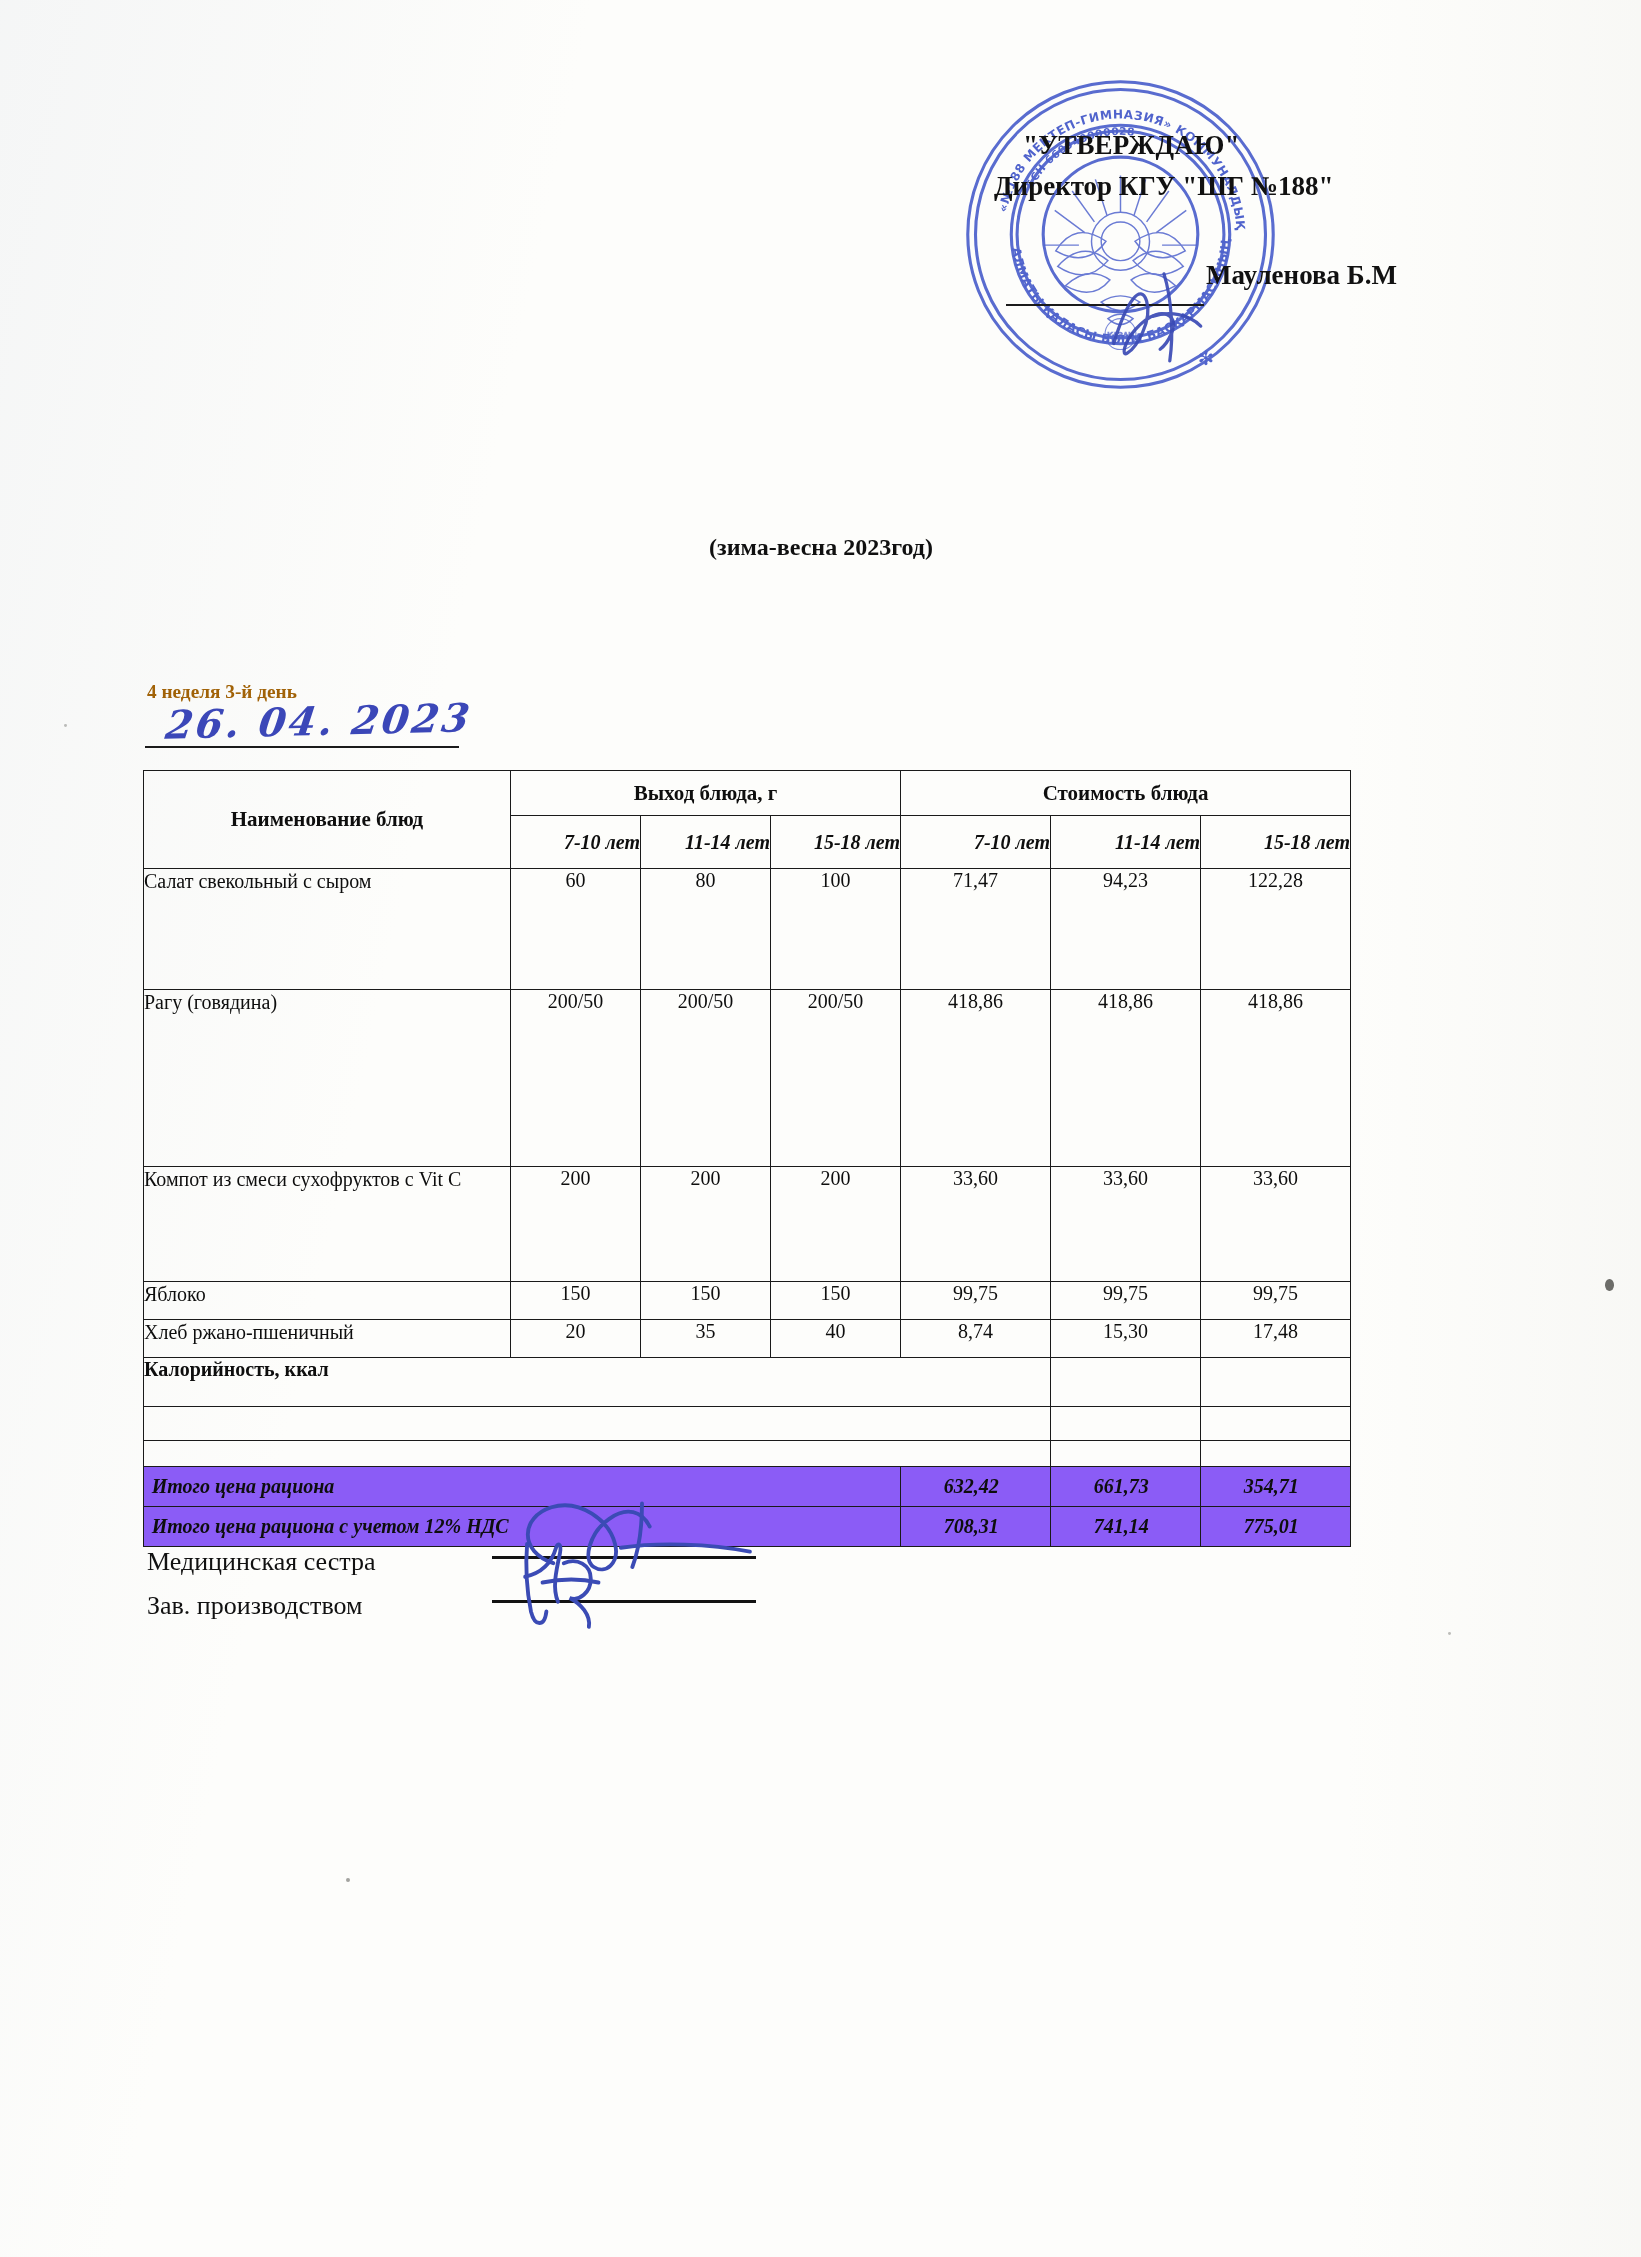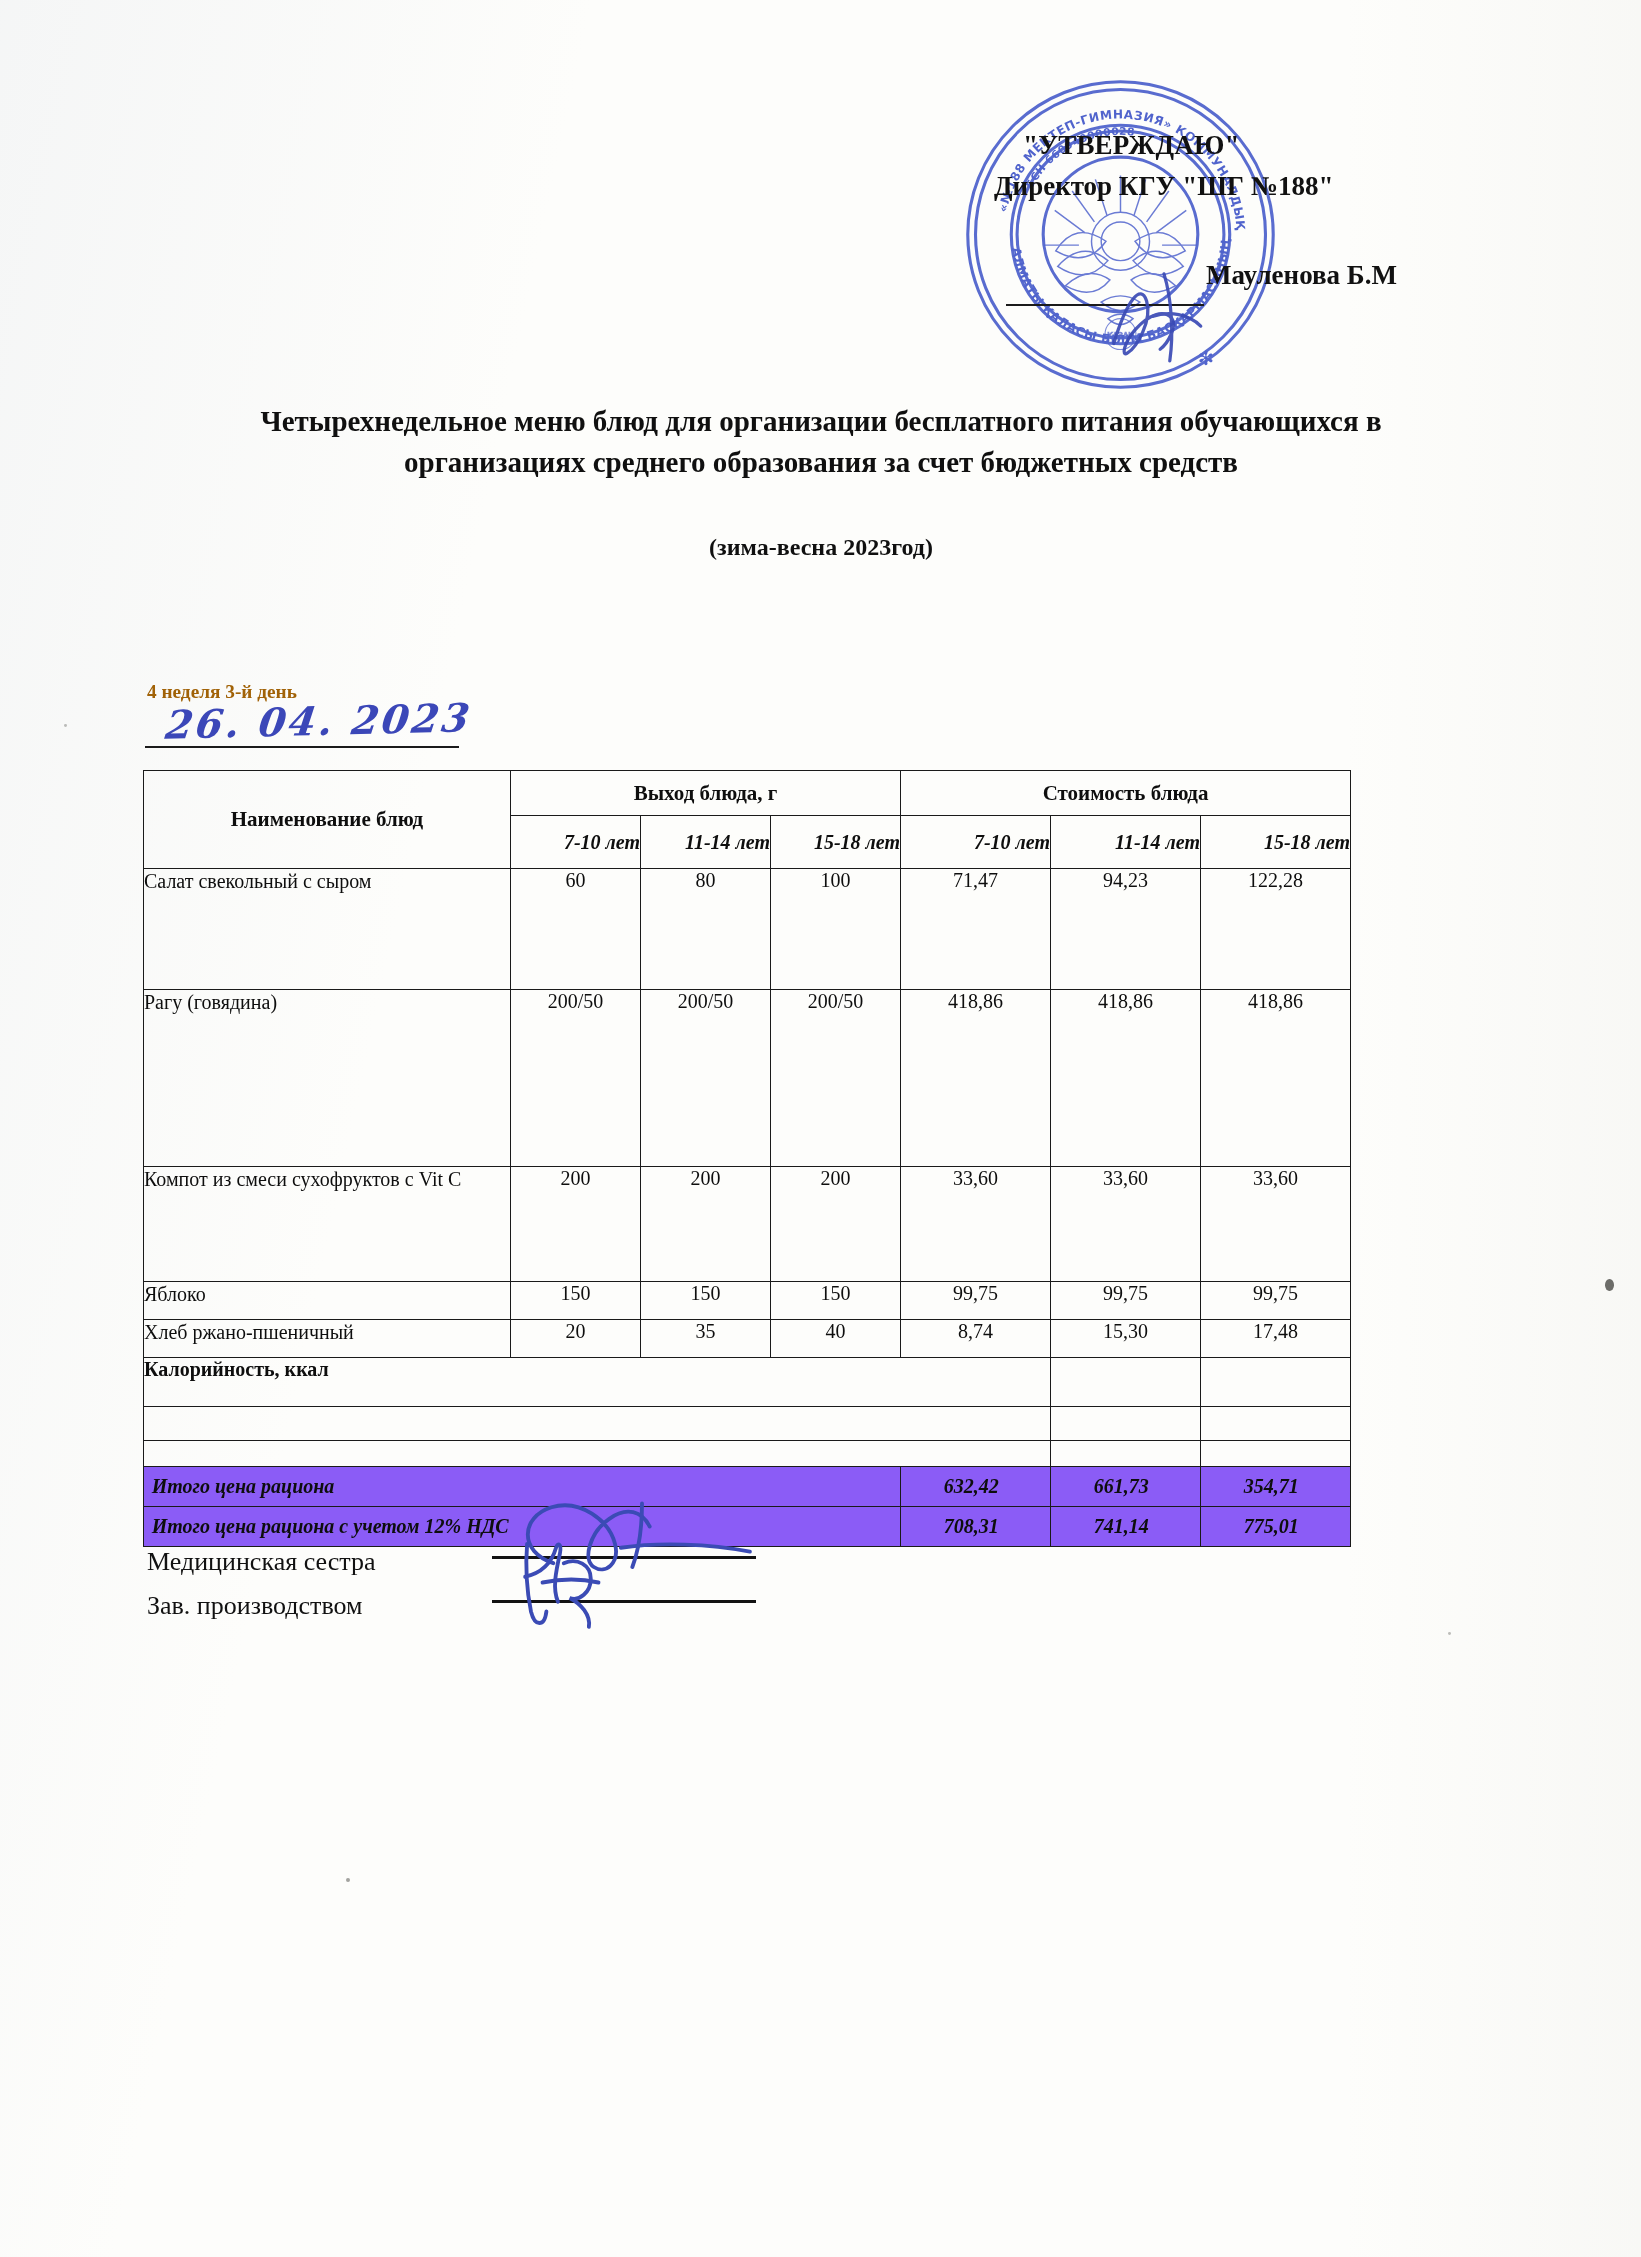--- a/index.html
+++ b/index.html
@@ -350,21 +350,20 @@
     </g>
   </svg>
 
   <div class="approval">
     <div class="appr-line1">"УТВЕРЖДАЮ"</div>
     <div class="appr-line2">Директор КГУ "ШГ №188"</div>
     <div class="appr-line3">Мауленова Б.М</div>
   </div>
   <div class="appr-rule"></div>
 
-  <div class="doc-title">Четырехнедельное меню блюд для организации бесплатного питания обучающихся в организациях среднего образования за счет бюджетных средств</div>
   <div class="doc-subtitle">(зима-весна 2023год)</div>
 
   <div class="weekday">4 неделя 3-й день</div>
   <div class="date-hand">26. 04. 2023</div>
   <div class="date-rule"></div>
 
   <div class="tbl-wrap">
     <table class="menu">
       <colgroup>
         <col class="col-name">

